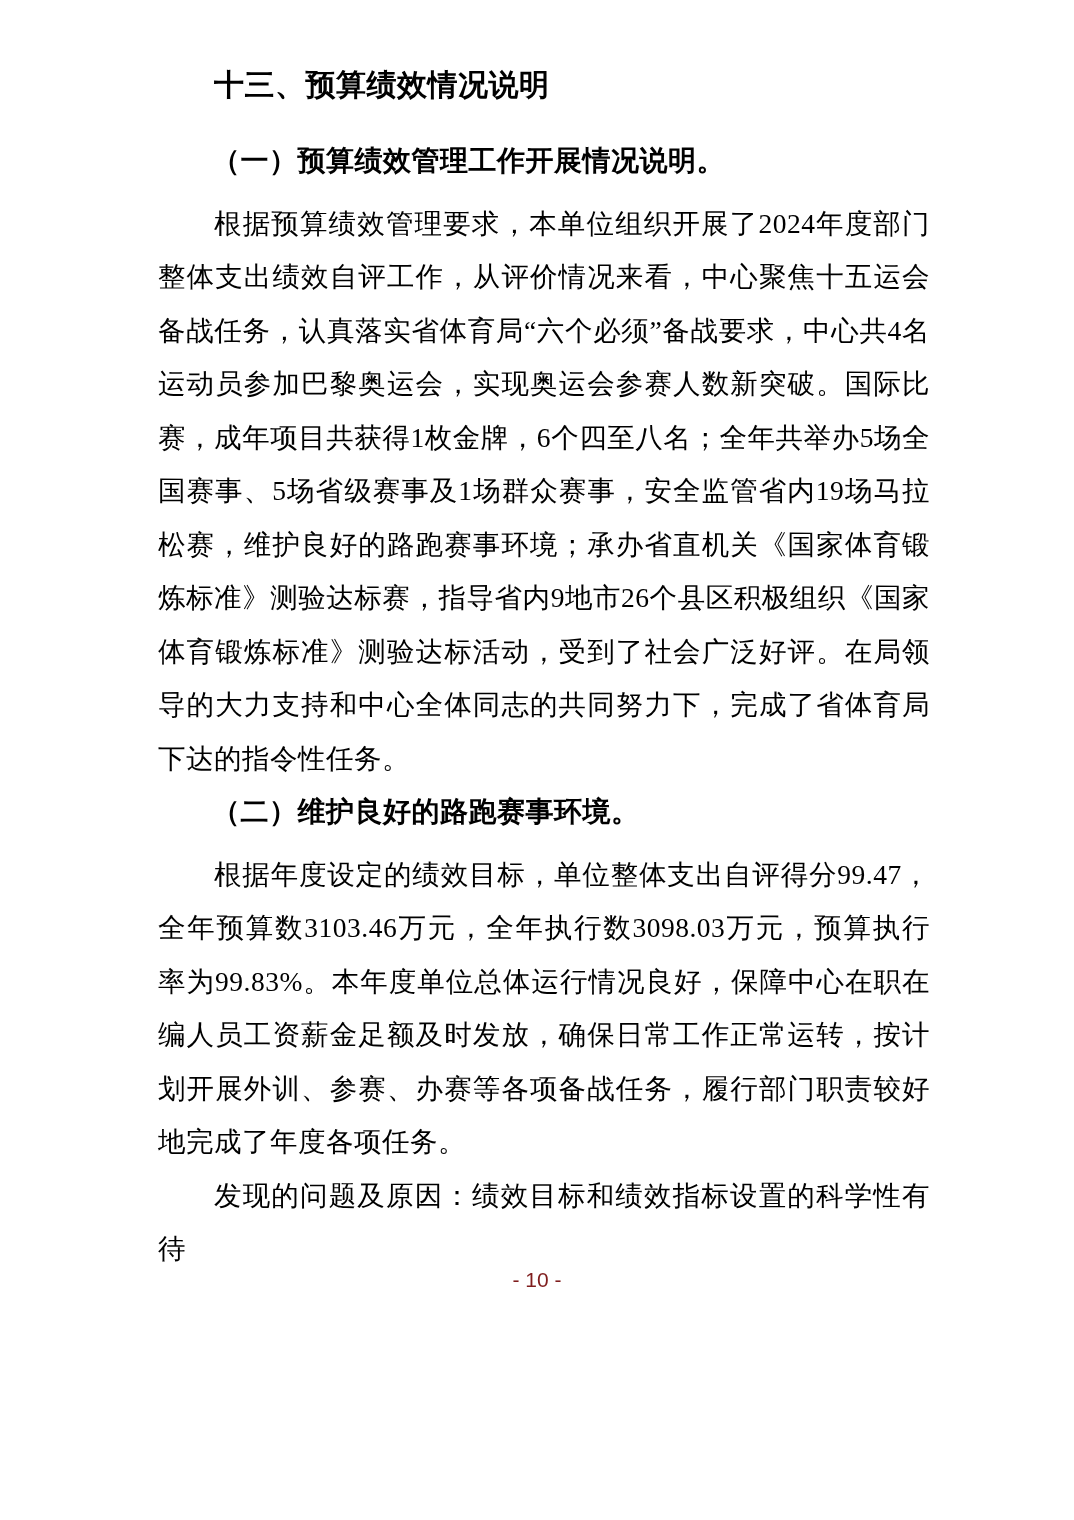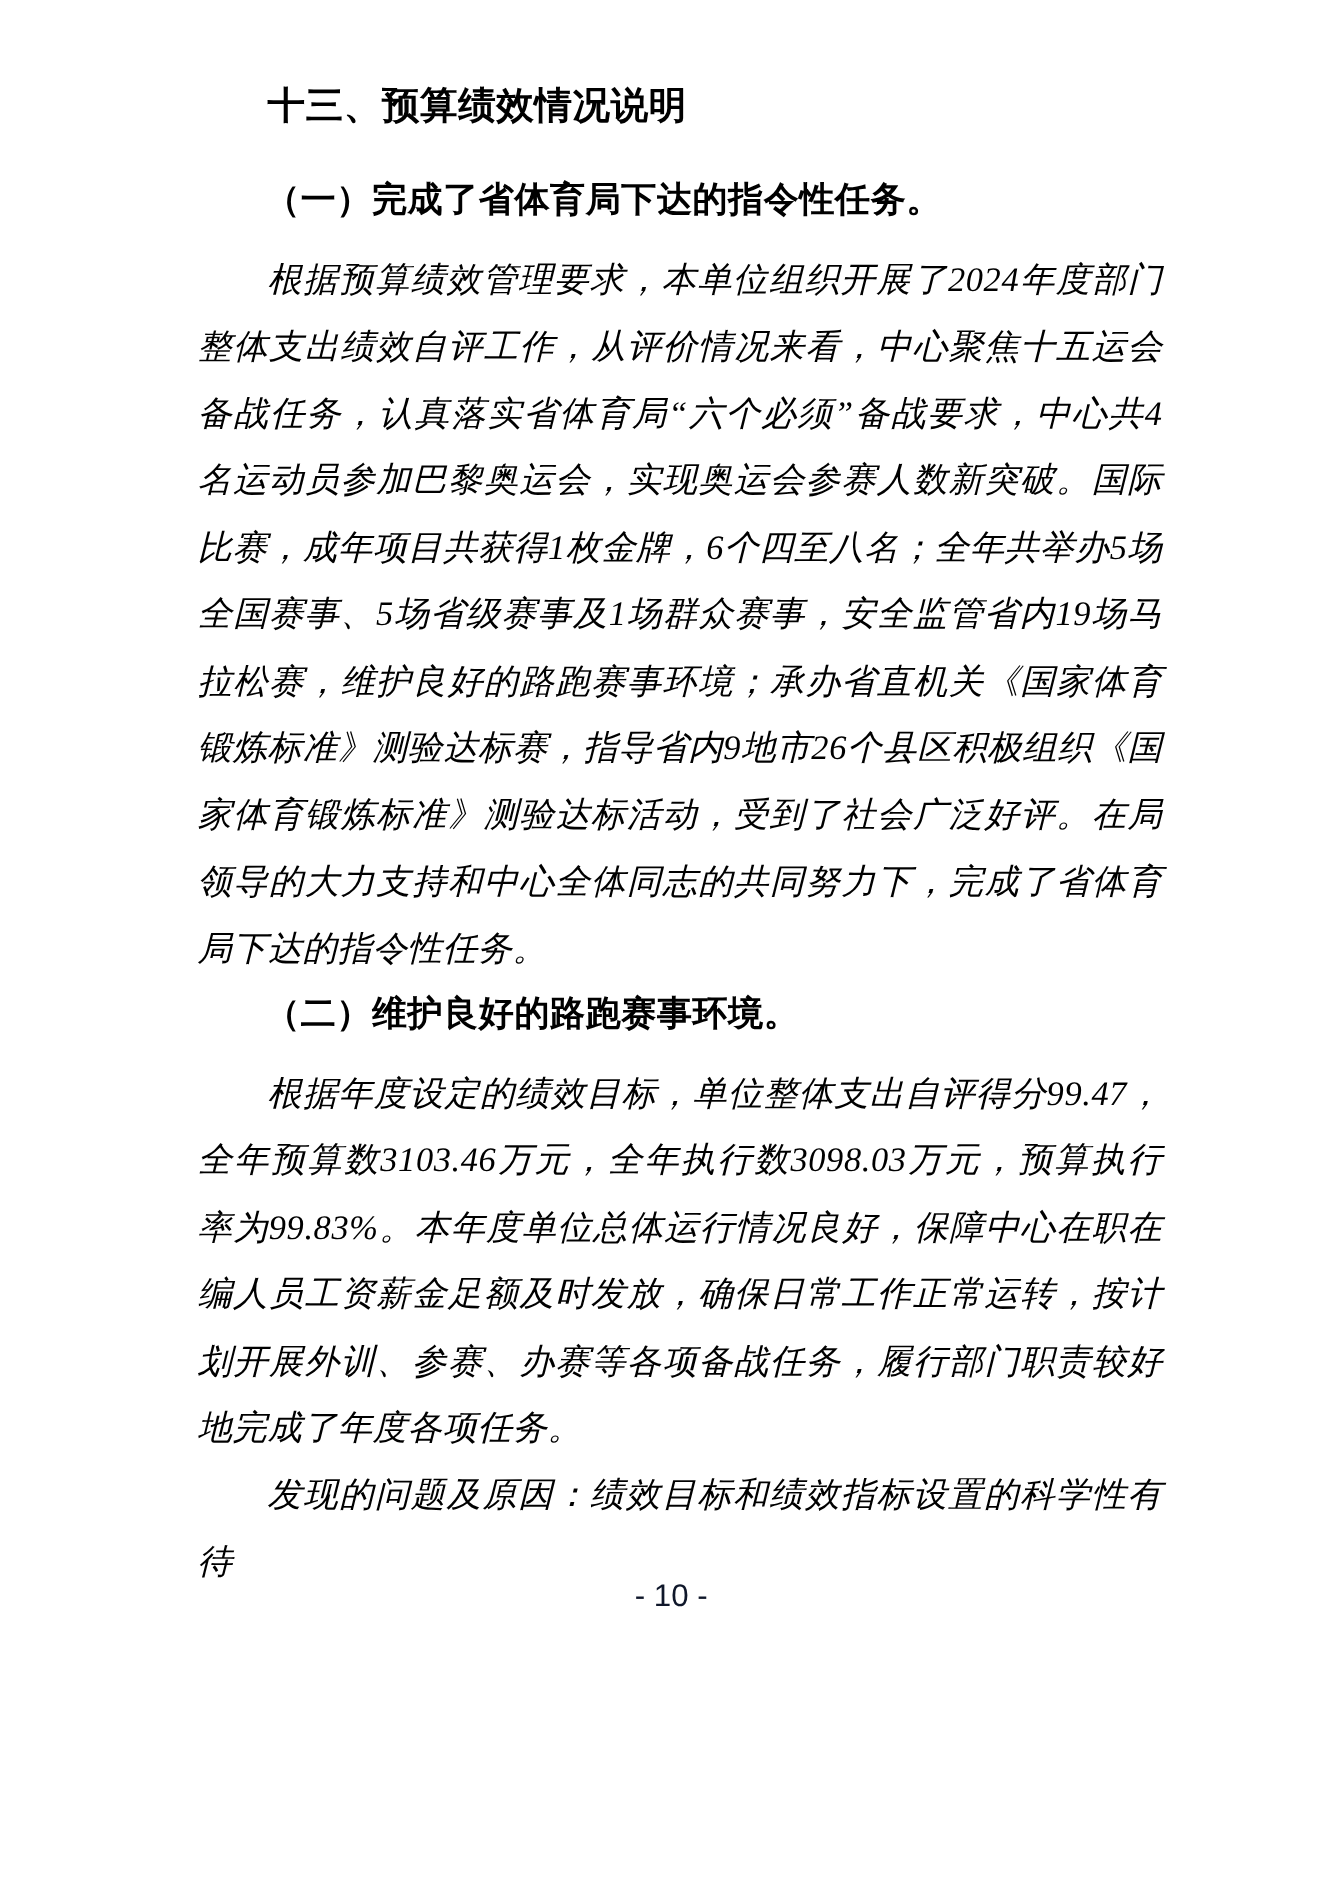--- a/index.html
+++ b/index.html
@@ -39,45 +39,44 @@
   }
   .body-para {
     font-family: "Liberation Serif", "DejaVu Serif", serif;
     font-size: 27.5px;
     line-height: 53.5px;
     text-align: justify;
     text-justify: inter-character;
     text-indent: 56px;
     margin: 0;
     letter-spacing: 0.5px;
-    font-style: italic;
   }
   .body-para.after-heading {
     margin-top: 9px;
   }
   .page-footer {
     position: absolute;
     bottom: 12px;
     left: 0;
     width: 100%;
     text-align: center;
     font-family: "Liberation Sans", "DejaVu Sans", sans-serif;
-    font-size: 25px;
-    color: #0f172a;
+    font-size: 21px;
+    color: #7f1d1d;
   }
 </style>
 </head>
 <body>
 
 <div class="page">
   <div class="content">
 
     <h1 class="doc-title">十三、预算绩效情况说明</h1>
 
-    <h2 class="section-heading">（一）完成了省体育局下达的指令性任务。</h2>
+    <h2 class="section-heading">（一）预算绩效管理工作开展情况说明。</h2>
 
     <p class="body-para after-heading">根据预算绩效管理要求，本单位组织开展了2024年度部门整体支出绩效自评工作，从评价情况来看，中心聚焦十五运会备战任务，认真落实省体育局“六个必须”备战要求，中心共4名运动员参加巴黎奥运会，实现奥运会参赛人数新突破。国际比赛，成年项目共获得1枚金牌，6个四至八名；全年共举办5场全国赛事、5场省级赛事及1场群众赛事，安全监管省内19场马拉松赛，维护良好的路跑赛事环境；承办省直机关《国家体育锻炼标准》测验达标赛，指导省内9地市26个县区积极组织《国家体育锻炼标准》测验达标活动，受到了社会广泛好评。在局领导的大力支持和中心全体同志的共同努力下，完成了省体育局下达的指令性任务。</p>
 
 
     <h2 class="section-heading" style="margin-top:0;">（二）维护良好的路跑赛事环境。</h2>
 
     <p class="body-para after-heading">根据年度设定的绩效目标，单位整体支出自评得分99.47，全年预算数3103.46万元，全年执行数3098.03万元，预算执行率为99.83%。本年度单位总体运行情况良好，保障中心在职在编人员工资薪金足额及时发放，确保日常工作正常运转，按计划开展外训、参赛、办赛等各项备战任务，履行部门职责较好地完成了年度各项任务。</p>
 
     <p class="body-para">发现的问题及原因：绩效目标和绩效指标设置的科学性有待</p>
 

